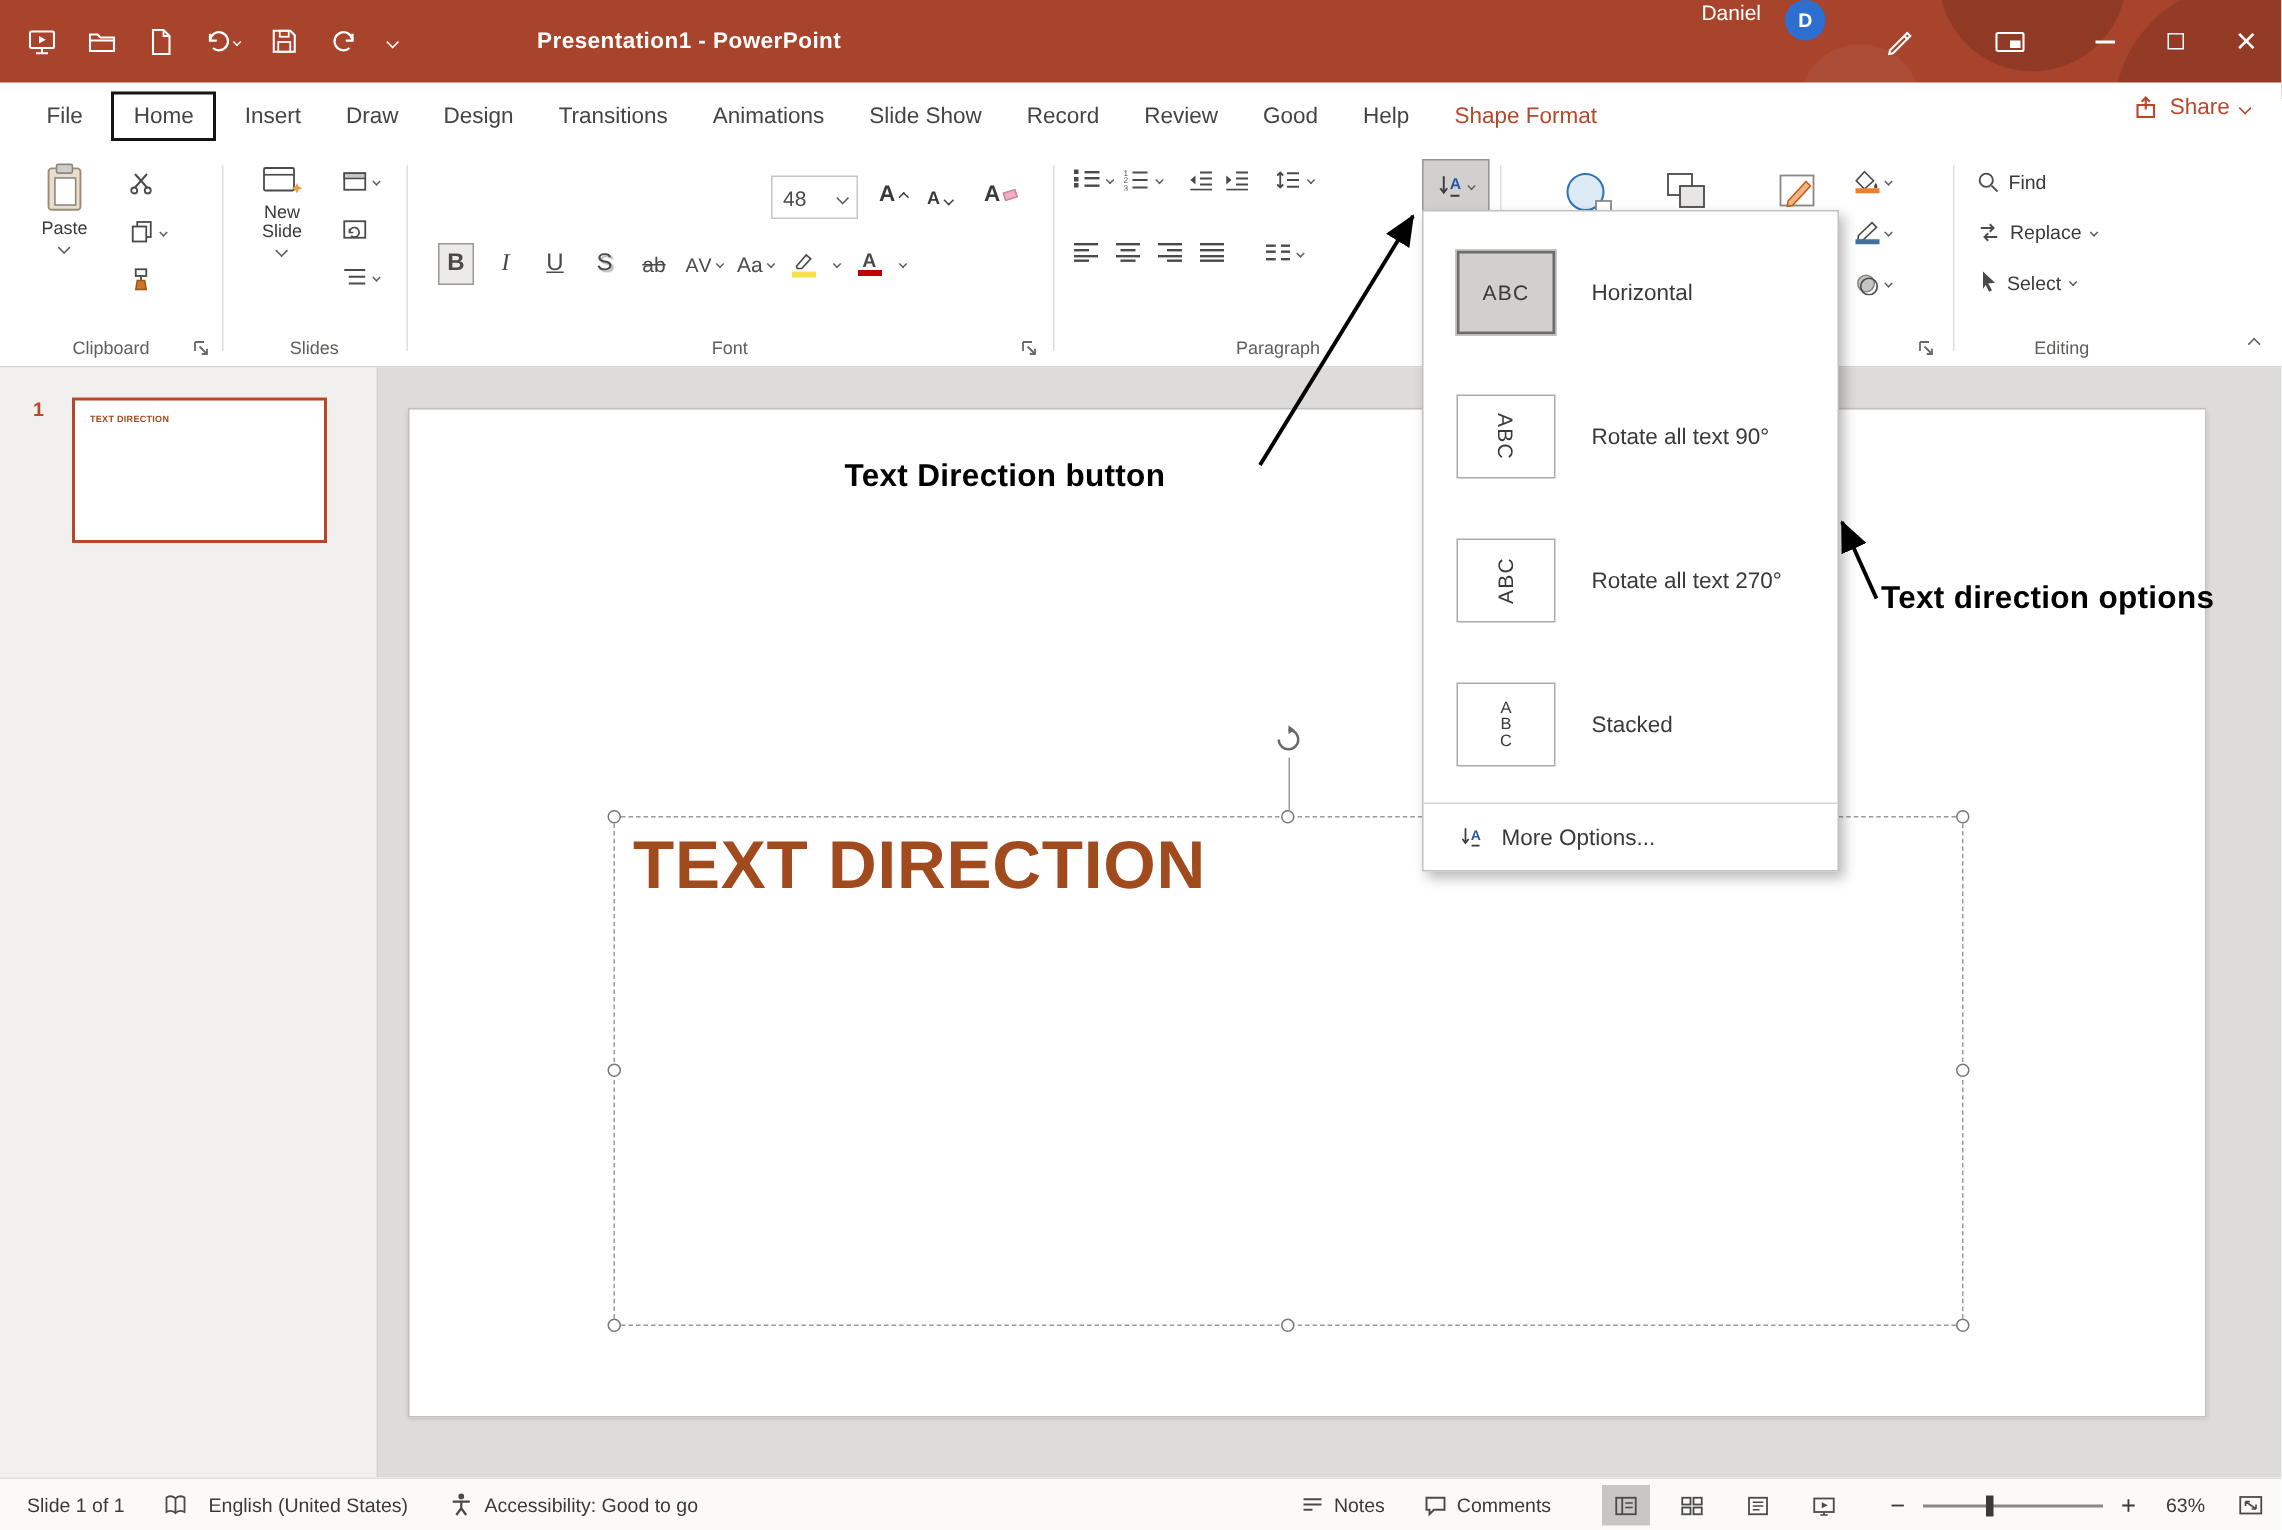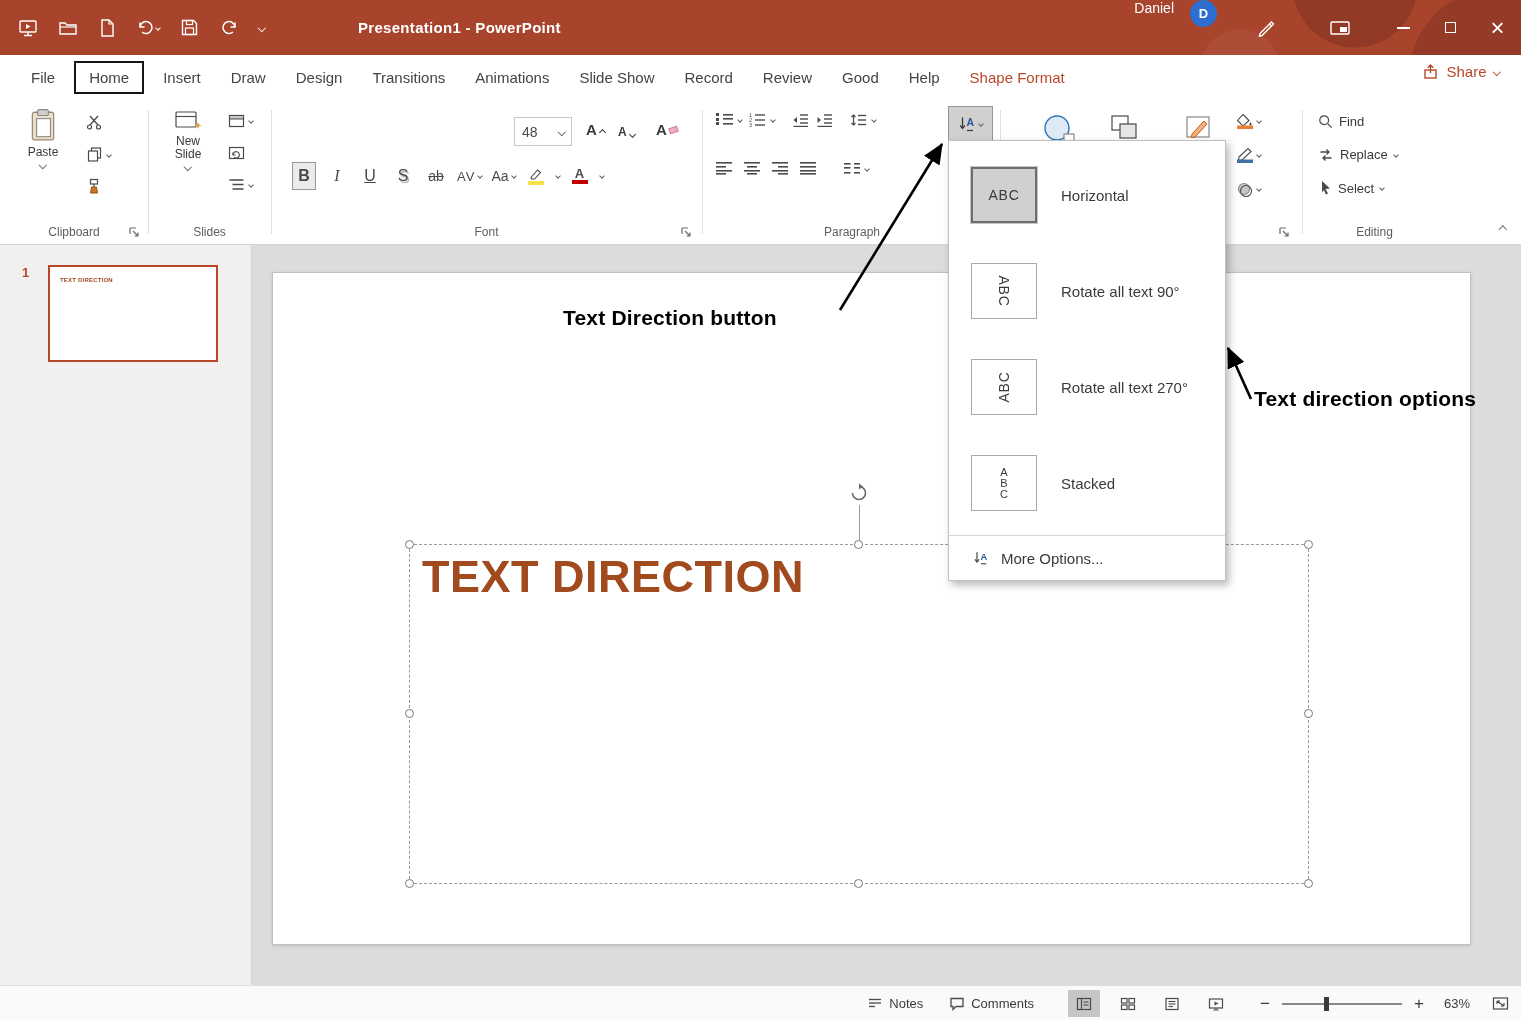--- a/index.html
+++ b/index.html
@@ -563,20 +563,37 @@
     <defs>
       <marker id="ah" markerWidth="9" markerHeight="8" refX="7.5" refY="3.5" orient="auto">
           <path d="M0,0 L8,3.5 L0,7 Z" fill="#000"></path>
         </marker>
     </defs>
     <line x1="840" y1="310" x2="942" y2="144" stroke="#000" stroke-width="2.6" marker-end="url(#ah)"></line>
     <line x1="1251" y1="399" x2="1228" y2="348" stroke="#000" stroke-width="2.6" marker-end="url(#ah)"></line>
   </svg>
 
   <div class="statusbar">
+    <div class="sb-left">
+      <span>Slide 1 of 1</span>
+      <span class="sb-item" style="margin-left:26px;">
+        <svg width="16" height="14" viewBox="0 0 16 14">
+            <path d="M8 3 C6.5 1.3 4 1.3 2 2.3 V12 C4 11 6.5 11 8 12.7 C9.5 11 12 11 14 12 V2.3 C12 1.3 9.5 1.3 8 3 Z" fill="none" stroke="#4a4a4a" stroke-width="1.2"></path>
+            <path d="M8 3 V12.7" stroke="#4a4a4a" stroke-width="1.2"></path>
+          </svg>
+      </span>
+      <span style="margin-left:14px;">English (United States)</span>
+      <span class="sb-item" style="margin-left:28px;">
+        <svg width="15" height="16" viewBox="0 0 15 16">
+            <circle cx="7.5" cy="2.6" r="1.9" fill="#4a4a4a"></circle>
+            <path d="M1.8 6 H13.2 M7.5 6 V10.5 M7.5 10.5 L4.2 15 M7.5 10.5 L10.8 15" stroke="#4a4a4a" stroke-width="1.5" fill="none"></path>
+          </svg>
+      </span>
+      <span style="margin-left:8px;">Accessibility: Good to go</span>
+    </div>
     <div class="sb-right">
       <span class="sb-item">
         <svg width="16" height="13" viewBox="0 0 16 13">
             <line x1="2" y1="2.5" x2="14" y2="2.5" stroke="#4a4a4a" stroke-width="1.3"></line>
             <line x1="2" y1="6" x2="14" y2="6" stroke="#4a4a4a" stroke-width="1.3"></line>
             <line x1="2" y1="9.5" x2="8" y2="9.5" stroke="#4a4a4a" stroke-width="1.3"></line>
           </svg>
         <span>Notes</span>
       </span>
       <span class="sb-item" style="margin-left:14px;">

